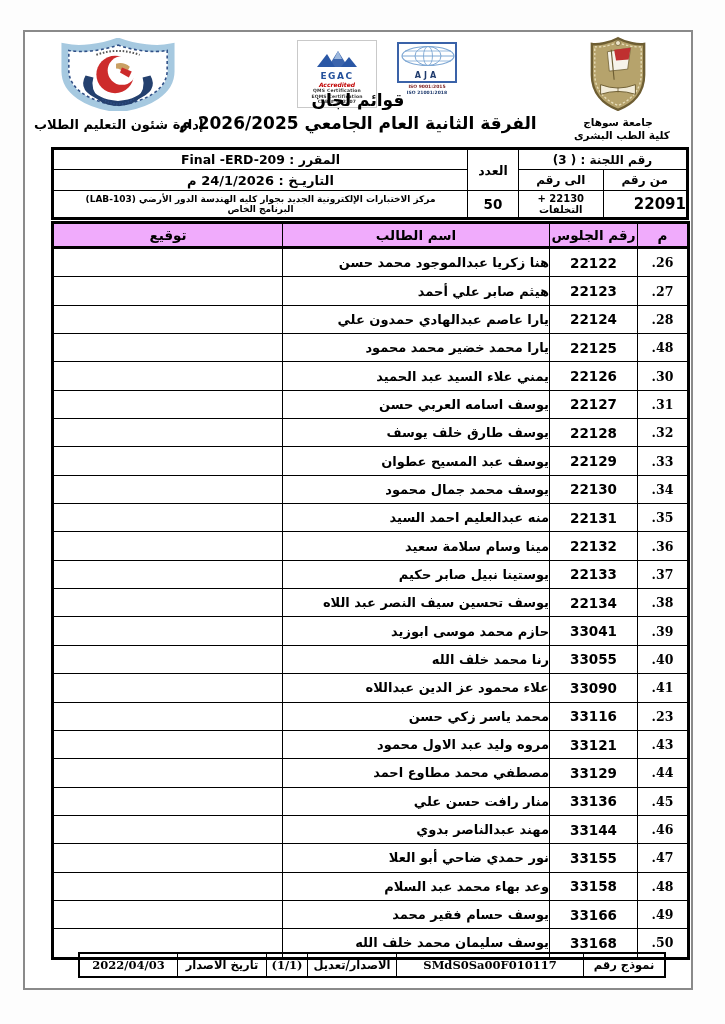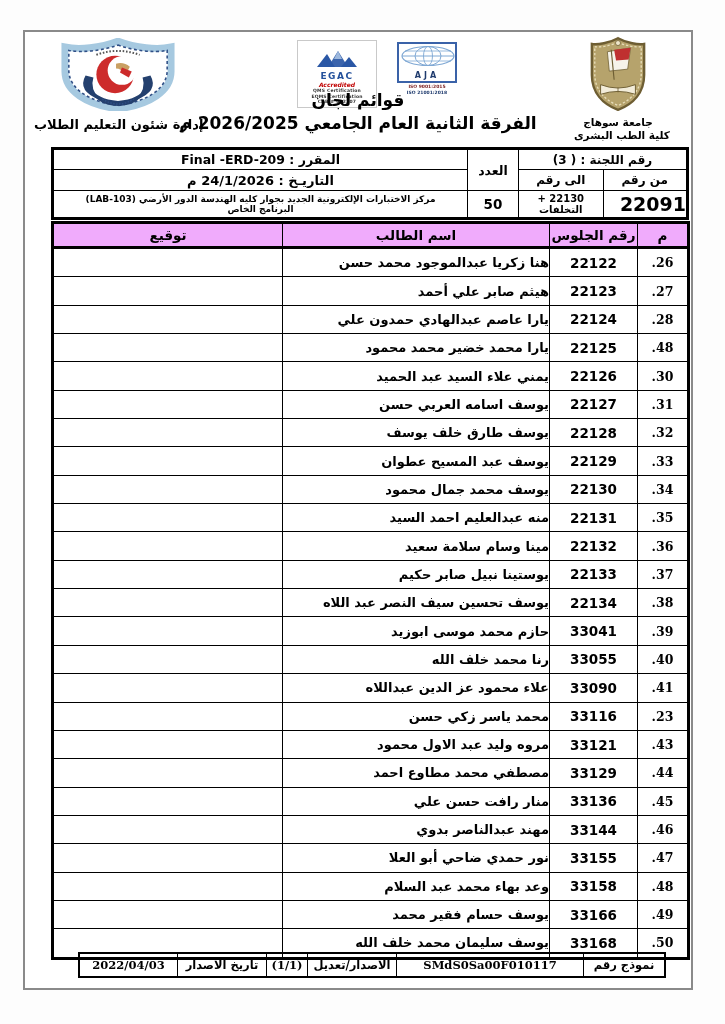--- a/index.html
+++ b/index.html
@@ -36,21 +36,21 @@
   .row-h1{height:21px;}
   .row-h2{height:21px;}
   .row-h3{height:28px;}
   .cell-course{font-size:12.5px;}
   .cell-date{font-size:13px;}
   .cell-location{font-size:9px;line-height:10.5px;}
   .cell-count-label{font-size:12.5px;}
   .cell-count-value{font-size:13.5px;}
   .cell-committee{font-size:12px;border-radius:6px;}
   .cell-fromto-label{font-size:12px;}
-  .cell-from-value{font-size:19px;padding-left:48px;}
+  .cell-from-value{font-size:15px;padding-left:48px;}
   .cell-to-value{font-size:10px;line-height:11px;}
 
   .main-table{position:absolute;left:51px;top:221px;width:630px;direction:rtl;border:3px solid #000;}
   .main-table thead td{height:22px;background:#f0abfc;border:1px solid #000;border-bottom:3px solid #000;font-size:13.5px;}
   .main-table tbody td{height:27.35px;border:1px solid #000;font-size:13px;}
   .main-table tbody td.col-serial{font-family:"DejaVu Serif",serif;font-size:12.5px;direction:rtl;}
   .main-table tbody td.col-seat{font-size:13.5px;}
   .main-table tbody td.col-name{text-align:right;direction:rtl;}
 
   .footer-table{position:absolute;left:78px;top:952px;width:579px;direction:rtl;border:2px solid #000;}

